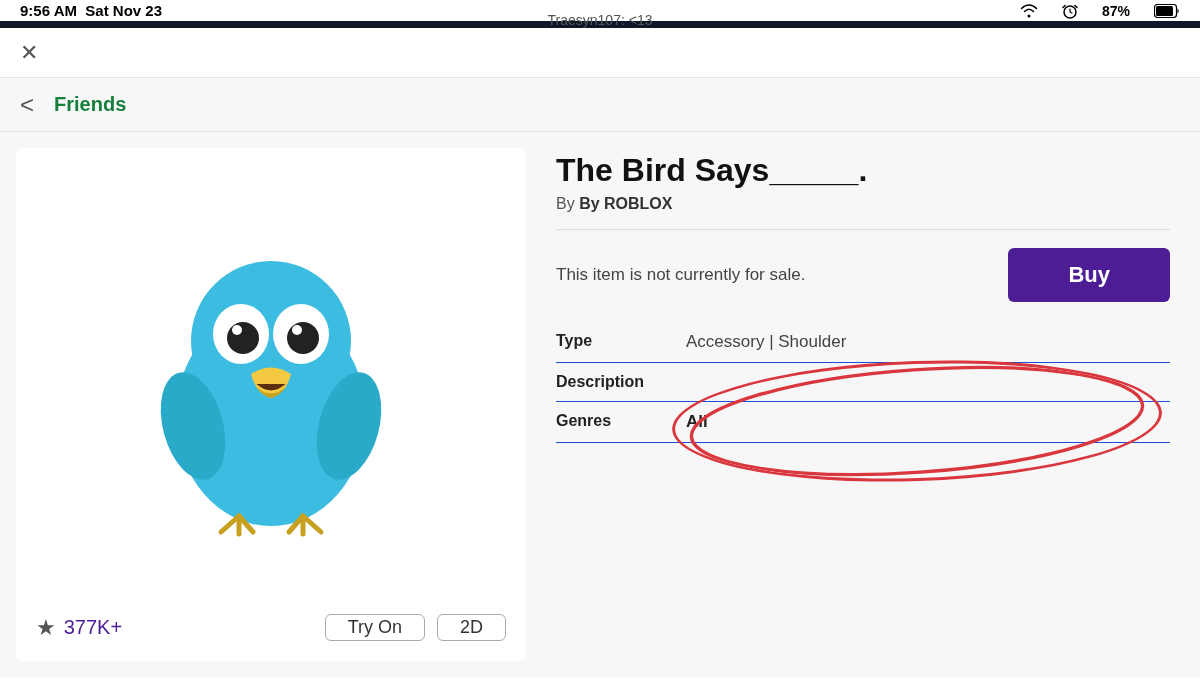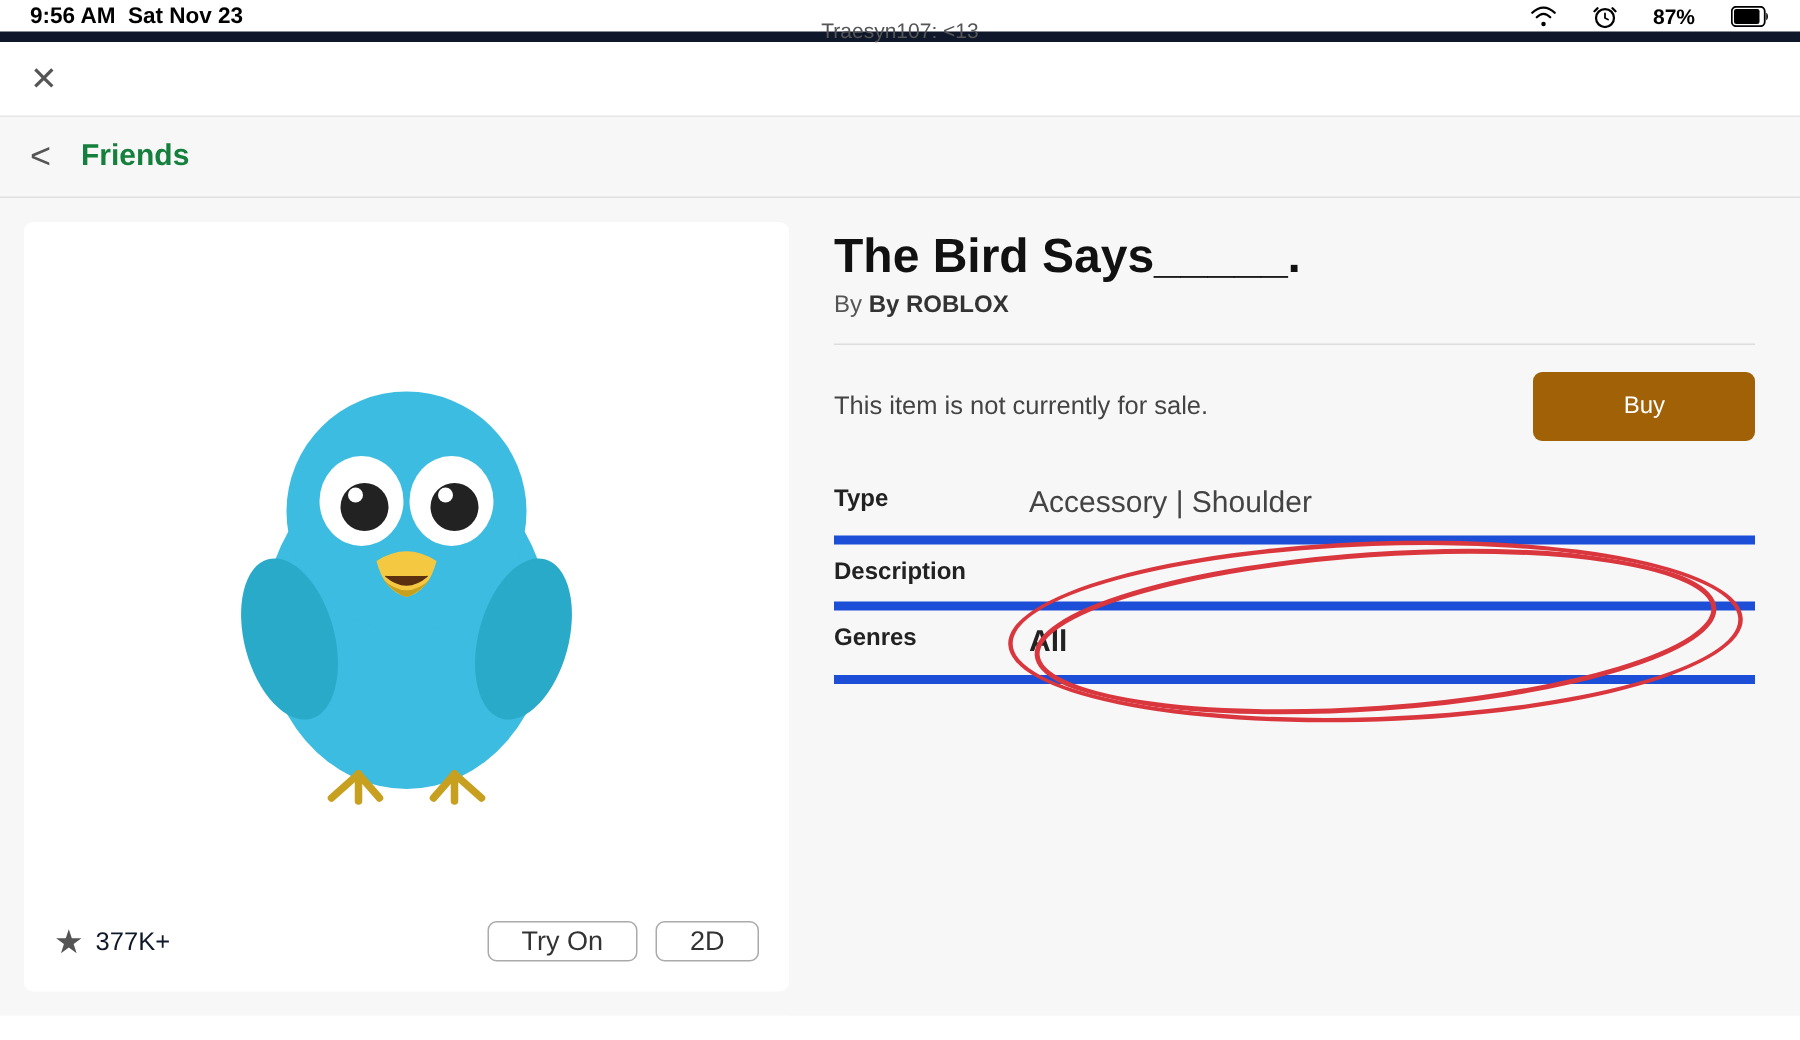--- a/index.html
+++ b/index.html
@@ -142,22 +142,22 @@
     .favorites {
       display: flex;
       align-items: center;
       gap: 8px;
     }
     .star-icon {
       color: #555;
       font-size: 22px;
     }
     .fav-count {
-      font-size: 17px;
-      color: #0f172a;
+      font-size: 20px;
+      color: #4c1d95;
       font-weight: 500;
     }
 
     
     .right-panel {
       flex: 1;
       padding: 20px 30px;
       background: #f7f7f7;
     }
 
@@ -190,52 +190,52 @@
       justify-content: space-between;
       margin-bottom: 20px;
     }
 
     .sale-text {
       font-size: 17px;
       color: #444;
     }
 
     .buy-btn {
-      background: #a16207;
+      background: #4c1d95;
       color: #fff;
       border: none;
       border-radius: 6px;
       padding: 14px 60px;
-      font-size: 16px;
-      font-weight: 400;
+      font-size: 22px;
+      font-weight: 700;
       cursor: pointer;
     }
 
     .details-table {
       width: 100%;
       margin-bottom: 16px;
     }
 
     .detail-row {
       display: flex;
       padding: 10px 0;
-      border-bottom: 6px solid #1d4ed8;
+      border-bottom: 1px solid #1d4ed8;
       align-items: flex-start;
     }
 
     .detail-label {
       font-size: 16px;
       font-weight: 700;
       color: #222;
       width: 130px;
       flex-shrink: 0;
     }
 
     .detail-value {
-      font-size: 20px;
+      font-size: 17px;
       color: #444;
       flex: 1;
     }
 
     .detail-value.bold {
       font-weight: 700;
       color: #222;
     }
 
     .description-value {

